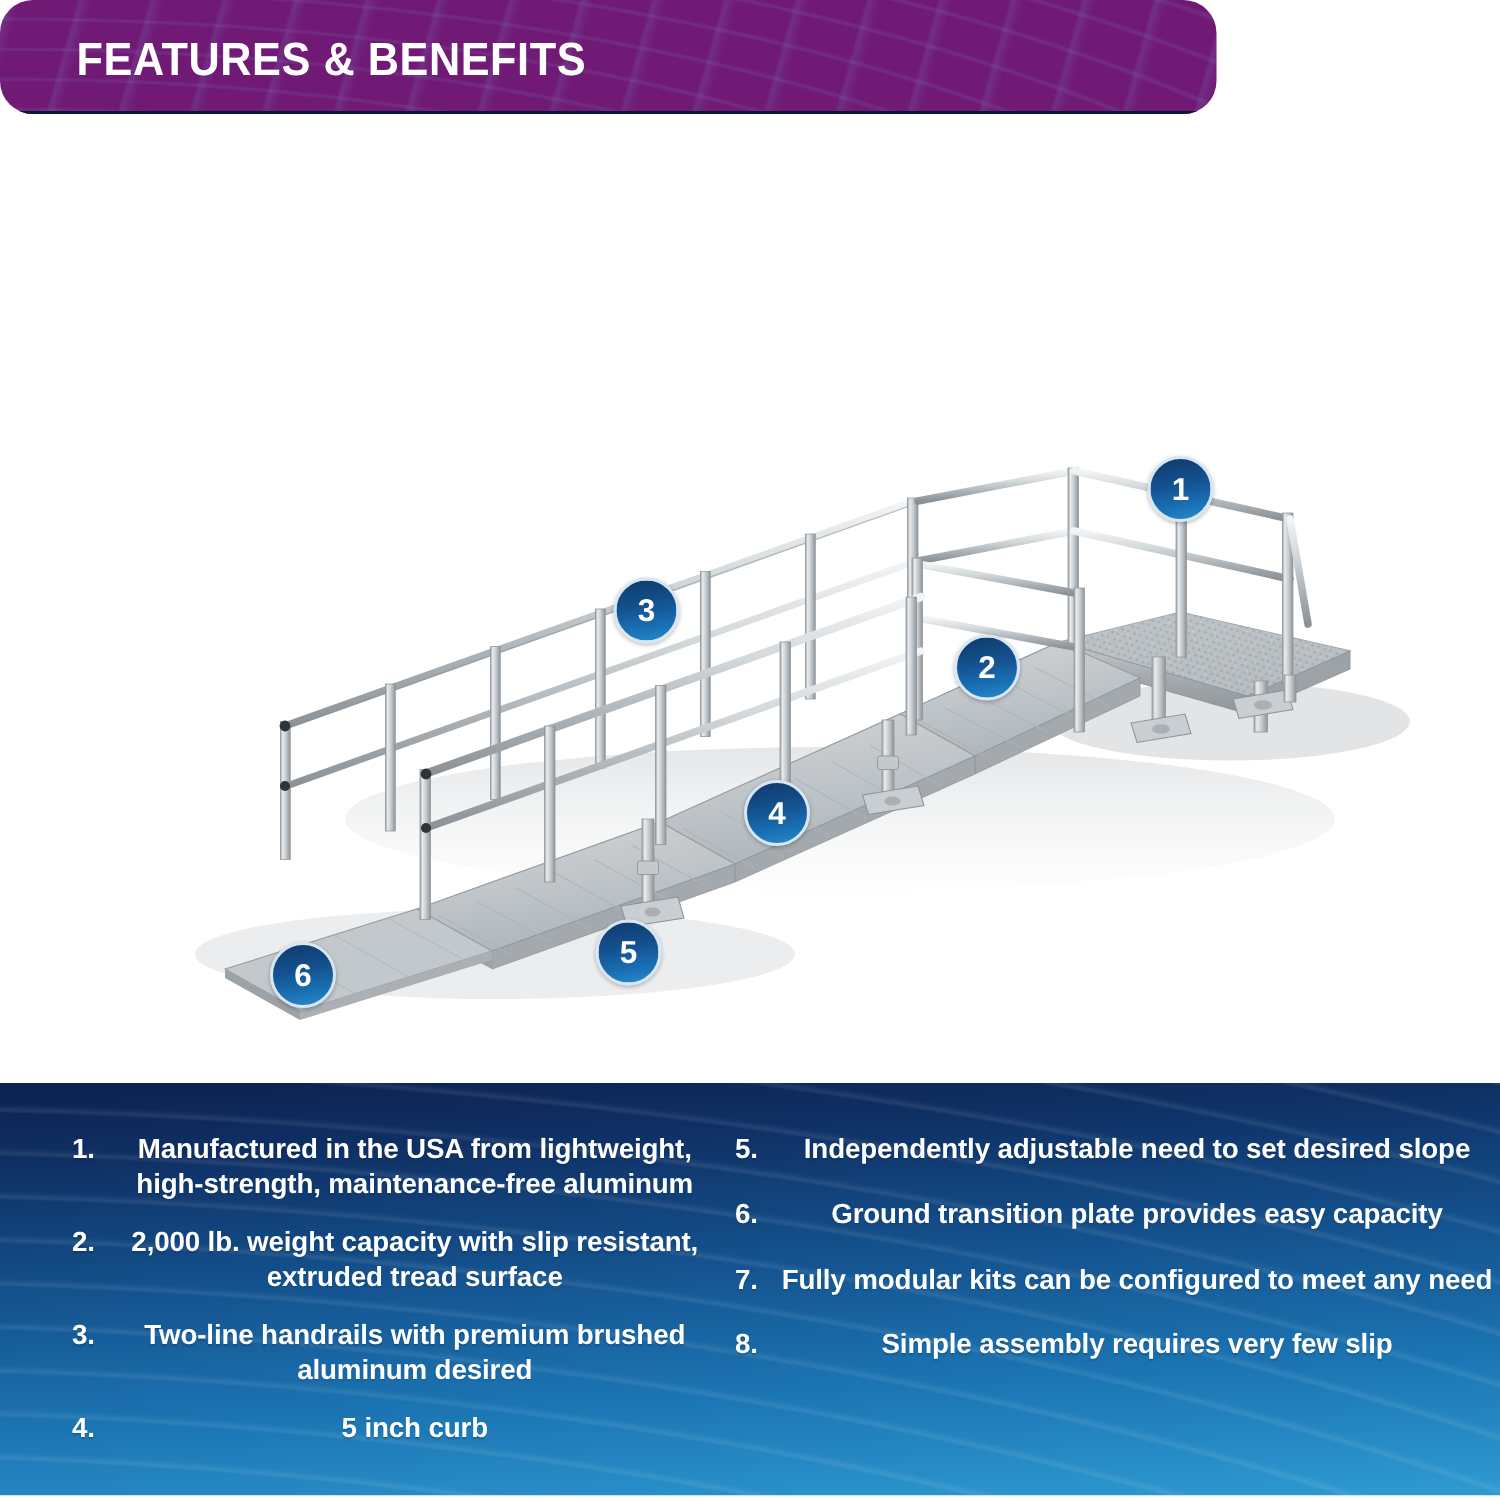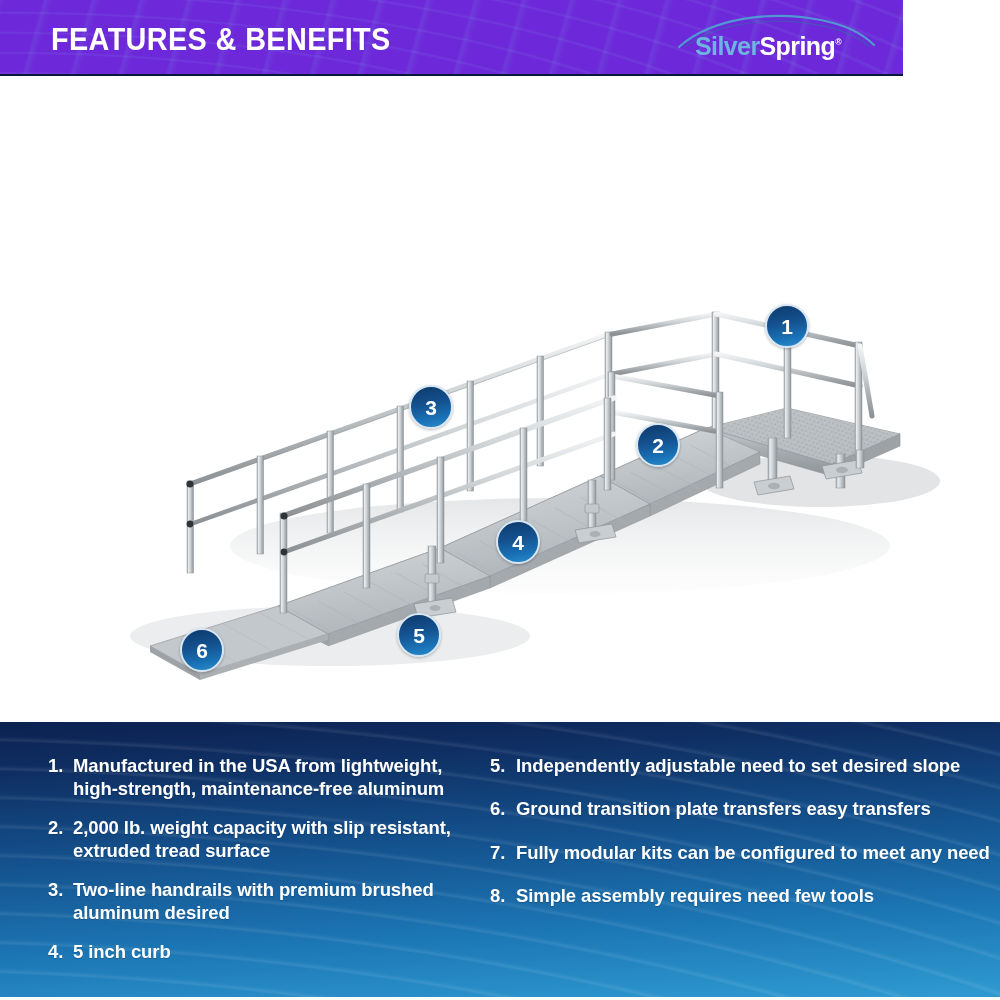--- a/index.html
+++ b/index.html
@@ -6,23 +6,24 @@
   body{
     width:1000px;height:1000px;overflow:hidden;
     background:#ffffff;
     font-family:"Liberation Sans", sans-serif;
     -webkit-font-smoothing:antialiased;
   }
   .page{position:relative;width:1000px;height:1000px;background:#fff;}
 
   
   .header{
-    position:absolute;left:0;top:0;width:903px;height:76px;
-    background:#6d28d9;
+    position:absolute;left:0;top:0;width:811px;height:76px;
+    background:#701a75;
     overflow:hidden;
+    border-radius:22px;
   }
   .header .waves{
     position:absolute;left:-10%;top:-120%;width:130%;height:360%;
     background:
       repeating-linear-gradient(
         107deg,
         rgba(255,255,255,0) 0px,
         rgba(255,255,255,0) 14px,
         rgba(120,175,230,0.085) 15px,
         rgba(120,175,230,0.13) 17px,
@@ -138,42 +139,35 @@
     line-height:1.27;
     margin-bottom:15px;
     letter-spacing:-0.1px;
     text-shadow:0 1px 1px rgba(0,20,50,0.22);
   }
   .bullet .num{
     min-width:25px;
     text-align:left;
     flex:0 0 auto;
   }
-  .bullet .txt{flex:1 1 auto;}
+  .bullet .txt{flex:1 1 auto;text-align:center;}
   .col-right .bullet{margin-bottom:20px;}
   .col-right .bullet .num{min-width:26px;}
 </style>
 </head>
 <body>
 
 <div class="page">
 
   <div class="header">
     <div class="waves"></div>
     <div class="waves2"></div>
 
     <div class="header-title">FEATURES &amp; BENEFITS</div>
 
-    <div class="logo">
-      <svg class="logo-swoosh" viewBox="0 0 210 34">
-        <path d="M8 33 C 40 4, 100 -4, 150 6 C 175 11, 192 20, 203 31" fill="none" stroke="#4f9ed2" stroke-width="2.2" stroke-linecap="round" opacity="0.95"></path>
-        <path d="M14 33 C 44 9, 100 2, 148 11 C 172 16, 188 24, 198 32" fill="none" stroke="#2d6fa6" stroke-width="1.3" stroke-linecap="round" opacity="0.55"></path>
-      </svg>
-      <div class="logo-text"><span class="logo-silver">Silver</span><span class="logo-spring">Spring</span><span class="logo-reg">®</span></div>
-    </div>
 
     <div class="header-rule"></div>
   </div>
 
   <div class="stage">
 
     <svg class="ramp-svg" viewBox="0 0 1000 646">
       <defs>
         <linearGradient id="alumV" x1="0" y1="0" x2="1" y2="0">
           <stop offset="0%" stop-color="#9aa0a4"></stop>
@@ -402,28 +396,28 @@
         </div>
       </div>
 
       <div class="col col-right">
         <div class="bullet">
           <span class="num">5.</span>
           <span class="txt">Independently adjustable need to set desired slope</span>
         </div>
         <div class="bullet">
           <span class="num">6.</span>
-          <span class="txt">Ground transition plate transfers easy transfers</span>
+          <span class="txt">Ground transition plate provides easy capacity</span>
         </div>
         <div class="bullet">
           <span class="num">7.</span>
           <span class="txt">Fully modular kits can be configured to meet any need</span>
         </div>
         <div class="bullet">
           <span class="num">8.</span>
-          <span class="txt">Simple assembly requires need few tools</span>
+          <span class="txt">Simple assembly requires very few slip</span>
         </div>
       </div>
 
     </div>
   </div>
 
 </div>
 
 </body></html>

